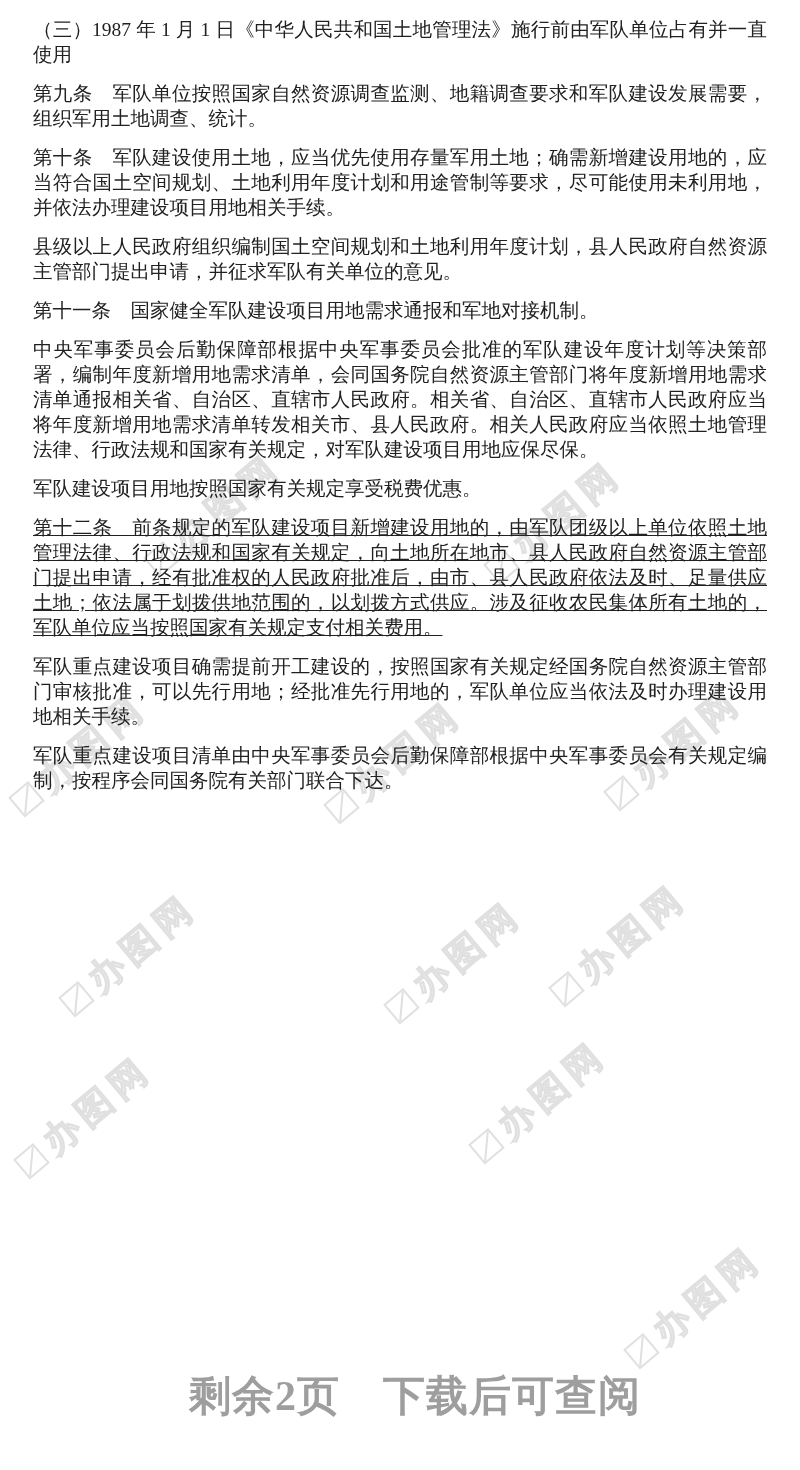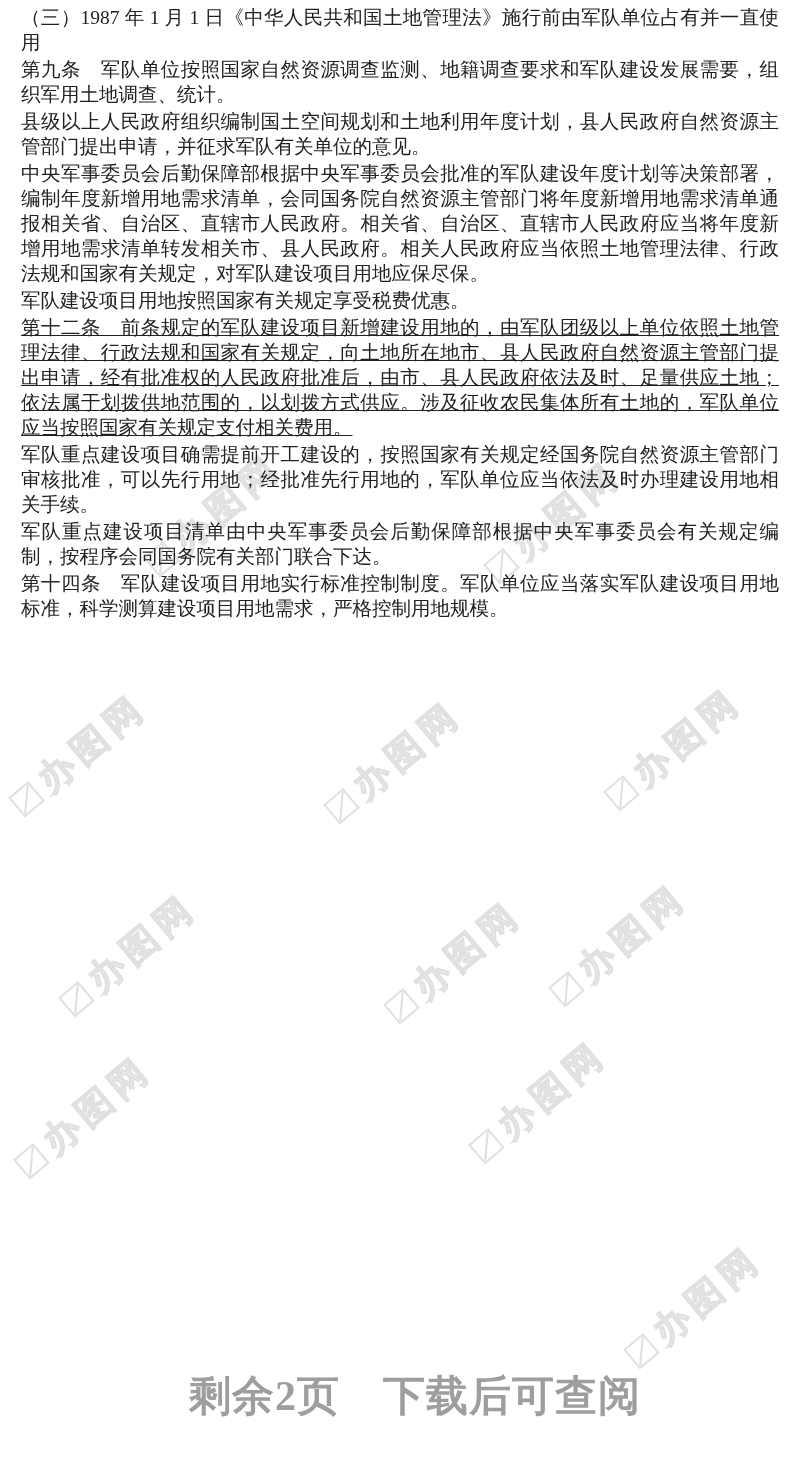--- a/index.html
+++ b/index.html
@@ -43,21 +43,21 @@
   }
 
   
   .content {
     position: absolute;
     left: 19px; top: 3px;
     width: 762px;
     z-index: 2;
   }
   p.para {
-    margin: 2px;
+    margin: 14px;
     font-size: 19.5px;
     line-height: 25px;
     color: var(--text-color, #212121);
     text-align: justify;
     text-justify: inter-ideograph;
   }
   .mt-p2  { margin-top: 53px; }
   .mt-p3  { margin-top: 32px; font-family: Liberation Serif, serif; }
   .mt-p4  { margin-top: 32px; }
   .mt-p5  { margin-top: 37px; }
@@ -137,26 +137,27 @@
       </div>
     <div class="wm" style="left:612px;  top:1282px;">
         <span class="wm-logo"></span>
         <span>办图网</span>
       </div>
   </div>
 
   <div class="content">
     <p class="para">（三）1987 年 1 月 1 日《中华人民共和国土地管理法》施行前由军队单位占有并一直使用</p>
     <p class="para mt-p3">第九条　军队单位按照国家自然资源调查监测、地籍调查要求和军队建设发展需要，组织军用土地调查、统计。</p>
+    <p class="para mt-p4">第十条　军队建设使用土地，应当优先使用存量军用土地；确需新增建设用地的，应当符合国土空间规划、土地利用年度计划和用途管制等要求，尽可能使用未利用地，并依法办理建设项目用地相关手续。</p>
     <p class="para mt-p6">县级以上人民政府组织编制国土空间规划和土地利用年度计划，县人民政府自然资源主管部门提出申请，并征求军队有关单位的意见。</p>
+    <p class="para mt-p7">第十一条　国家健全军队建设项目用地需求通报和军地对接机制。</p>
     <p class="para mt-p8">中央军事委员会后勤保障部根据中央军事委员会批准的军队建设年度计划等决策部署，编制年度新增用地需求清单，会同国务院自然资源主管部门将年度新增用地需求清单通报相关省、自治区、直辖市人民政府。相关省、自治区、直辖市人民政府应当将年度新增用地需求清单转发相关市、县人民政府。相关人民政府应当依照土地管理法律、行政法规和国家有关规定，对军队建设项目用地应保尽保。</p>
     <p class="para mt-p9">军队建设项目用地按照国家有关规定享受税费优惠。</p>
     <p class="para mt-p10">第十二条　前条规定的军队建设项目新增建设用地的，由军队团级以上单位依照土地管理法律、行政法规和国家有关规定，向土地所在地市、县人民政府自然资源主管部门提出申请，经有批准权的人民政府批准后，由市、县人民政府依法及时、足量供应土地；依法属于划拨供地范围的，以划拨方式供应。涉及征收农民集体所有土地的，军队单位应当按照国家有关规定支付相关费用。</p>
     <p class="para mt-p12">军队重点建设项目确需提前开工建设的，按照国家有关规定经国务院自然资源主管部门审核批准，可以先行用地；经批准先行用地的，军队单位应当依法及时办理建设用地相关手续。</p>
     <p class="para mt-p13">军队重点建设项目清单由中央军事委员会后勤保障部根据中央军事委员会有关规定编制，按程序会同国务院有关部门联合下达。</p>
-    <p class="para mt-p14">第十四条　军队建设项目用地实行标准控制制度。军队单位应当落实军队建设项目用地标准，科学测算建设项目用地需求，严格控制用地规模。</p>
   </div>
 
   <div class="footer">
     <span class="footer-inner">剩余2页　下载后可查阅</span>
   </div>
 
 </div>
 
 </body></html>

